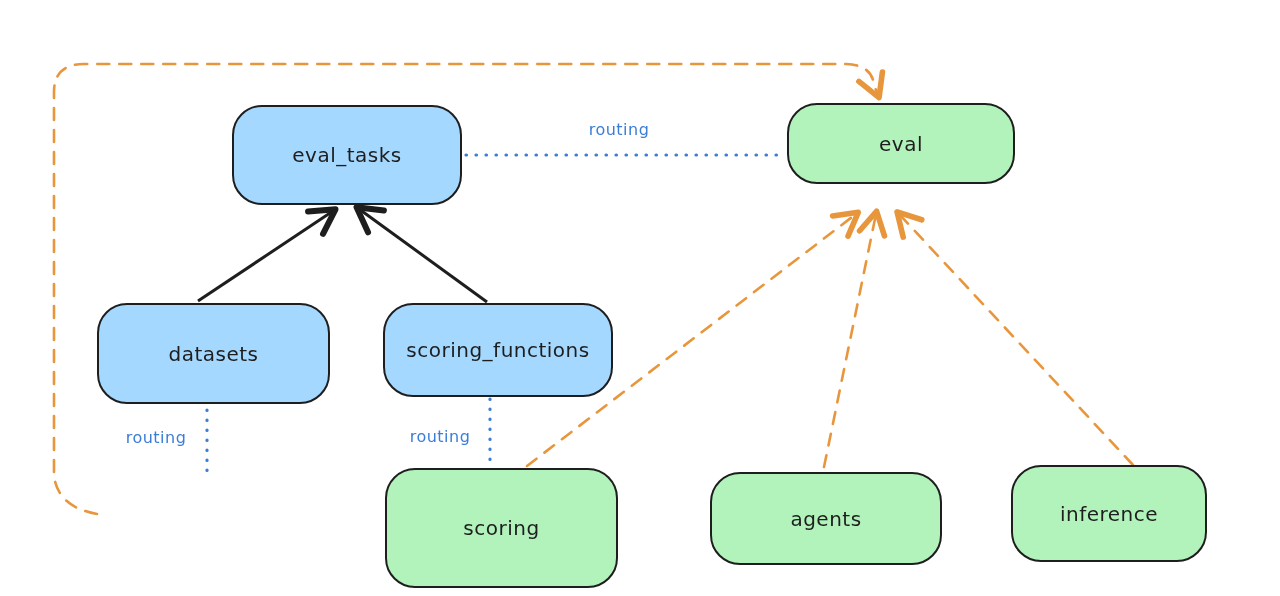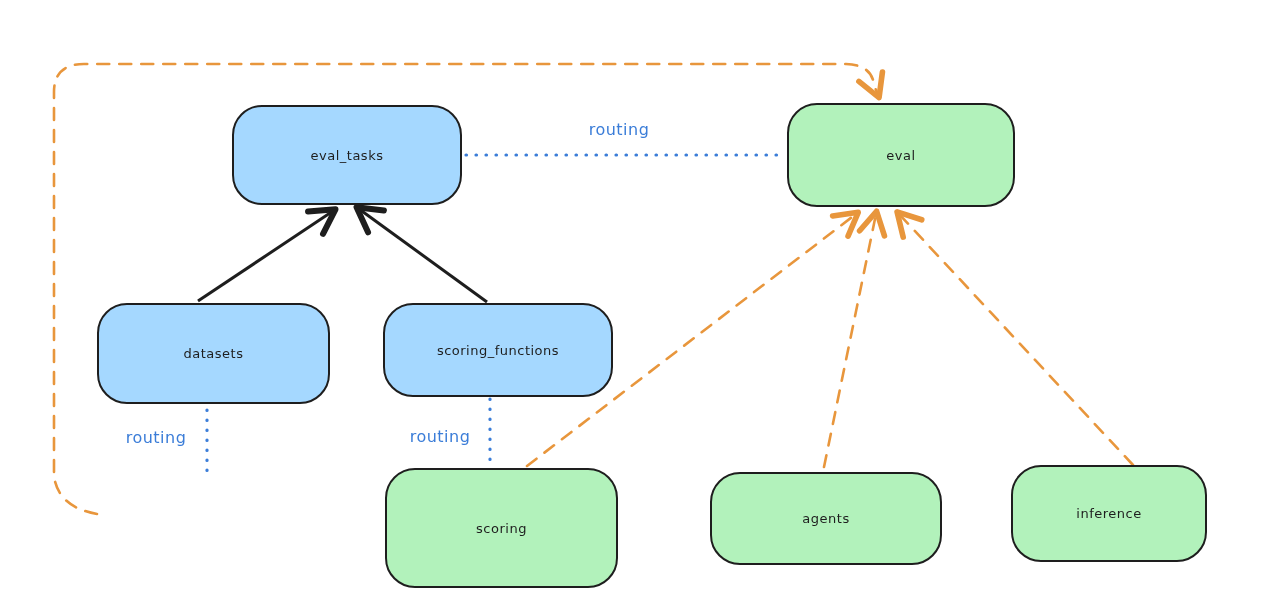--- a/index.html
+++ b/index.html
@@ -6,21 +6,21 @@
   .canvas{
     position:relative;width:1280px;height:596px;background:#ffffff;overflow:hidden;
     font-family:"DejaVu Sans", sans-serif;
   }
   .canvas svg{position:absolute;left:0;top:0;}
   .node{
     position:absolute;
     border:2.5px solid #1e1e1e;
     border-radius:30px;
     display:flex;align-items:center;justify-content:center;
-    font-size:13px;color:#1e1e1e;
+    font-size:20px;color:#1e1e1e;
     box-sizing:border-box;
     letter-spacing:0.5px;
   }
   .node.blue{background:#a5d8ff;}
   .node.green{background:#b2f2bb;}
   .edge-label{
     position:absolute;transform:translate(-50%,-50%);
     color:#3b7dd8;font-weight:normal;font-size:16px;letter-spacing:0.5px;
     white-space:nowrap;
   }
@@ -51,21 +51,21 @@
 
     <line x1="527" y1="466" x2="856" y2="214" stroke="#e8963c" stroke-width="2.6" stroke-dasharray="12 10" stroke-linecap="round" marker-end="url(#arrow-orange)"></line>
     <line x1="824" y1="467" x2="876" y2="214" stroke="#e8963c" stroke-width="2.6" stroke-dasharray="12 10" stroke-linecap="round" marker-end="url(#arrow-orange)"></line>
     <line x1="1133" y1="465" x2="899" y2="214" stroke="#e8963c" stroke-width="2.6" stroke-dasharray="12 10" stroke-linecap="round" marker-end="url(#arrow-orange)"></line>
   </svg>
 
   <div class="node blue" style="left:232px;top:105px;width:230px;height:100px">
     <span>eval_tasks</span>
   </div>
 
-  <div class="node green" style="left:787px;top:103px;width:228px;height:104px">
+  <div class="node green" style="left:787px;top:103px;width:228px;height:81px">
     <span>eval</span>
   </div>
 
   <div class="node blue" style="left:97px;top:303px;width:233px;height:101px">
     <span>datasets</span>
   </div>
 
   <div class="node blue" style="left:383px;top:303px;width:230px;height:94px">
     <span>scoring_functions</span>
   </div>

